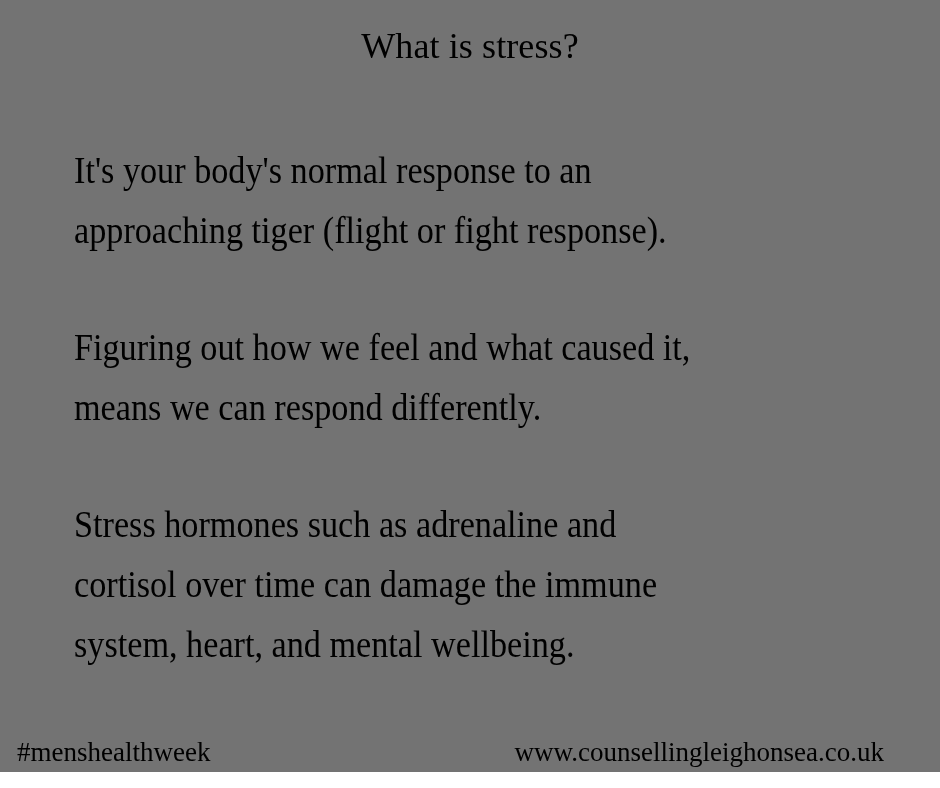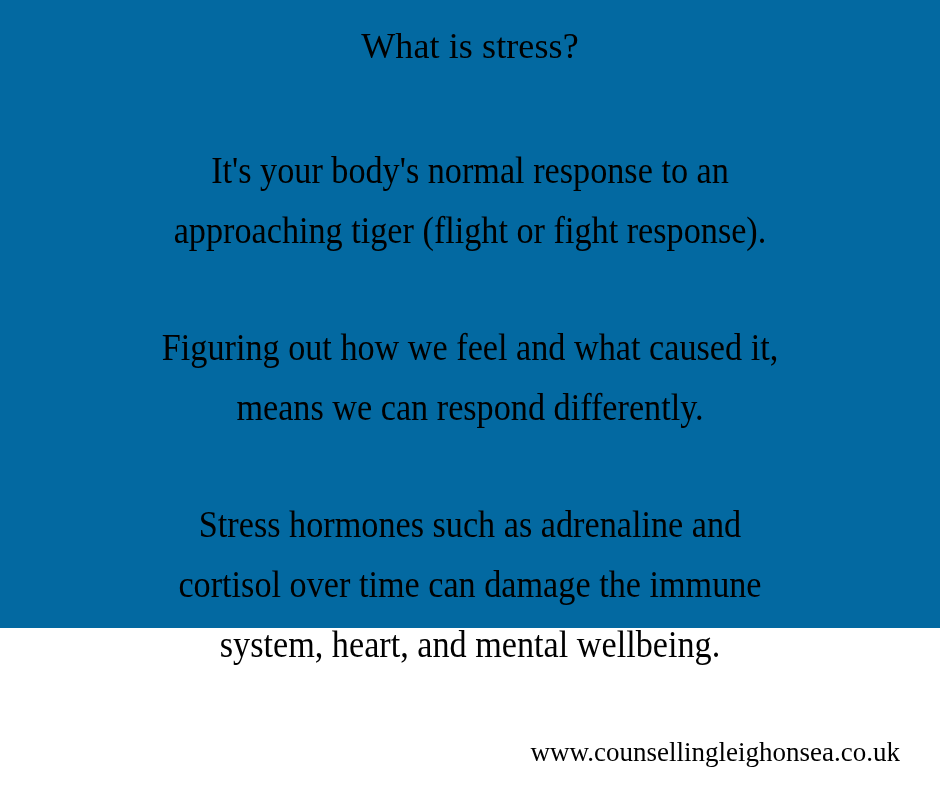--- a/index.html
+++ b/index.html
@@ -13,22 +13,22 @@
     background: #ffffff;
     font-family: "Liberation Serif", "DejaVu Serif", serif;
     color: #000000;
     overflow: hidden;
   }
 
   .poster {
     position: relative;
     box-sizing: border-box;
     width: 940px;
-    height: 628px;
-    background: #0369a1;
+    height: 772px;
+    background: #737373;
   }
 
   
   .title {
     position: absolute;
     top: 24px;
     left: 0;
     width: 940px;
     text-align: center;
     font-family: "Liberation Serif", "DejaVu Serif", serif;
@@ -39,21 +39,20 @@
     color: #000000;
     white-space: pre;
   }
 
   
   .body-block {
     position: absolute;
     top: 140px;
     left: 30px;
     width: 880px;
-    text-align: center;
   }
 
   .paragraph {
     font-family: "Liberation Sans Narrow", "Liberation Serif", "DejaVu Serif", serif;
     font-size: 38px;
     line-height: 60px;
     font-weight: 400;
     color: #000000;
     margin: 0;
   }
@@ -85,21 +84,21 @@
     top: 0;
     font-family: "Liberation Serif", "DejaVu Serif", serif;
     font-size: 27px;
     line-height: 34px;
     color: #000000;
     white-space: pre;
   }
 
   .footer-url {
     position: absolute;
-    right: 40px;
+    right: 56px;
     top: 0;
     font-family: "Liberation Serif", "DejaVu Serif", serif;
     font-size: 27px;
     line-height: 34px;
     color: #000000;
     white-space: pre;
     margin-left: 16px;
   }
 </style>
 </head>
@@ -123,16 +122,17 @@
 
     <div class="paragraph">
       <span class="line">Stress hormones such as adrenaline and</span>
       <span class="line">cortisol over time can damage the immune</span>
       <span class="line">system, heart, and mental wellbeing.</span>
     </div>
 
   </div>
 
   <div class="footer">
+    <div class="footer-hashtag">#menshealthweek</div>
     <div class="footer-url">www.counsellingleighonsea.co.uk</div>
   </div>
 
 </div>
 
 </body></html>

